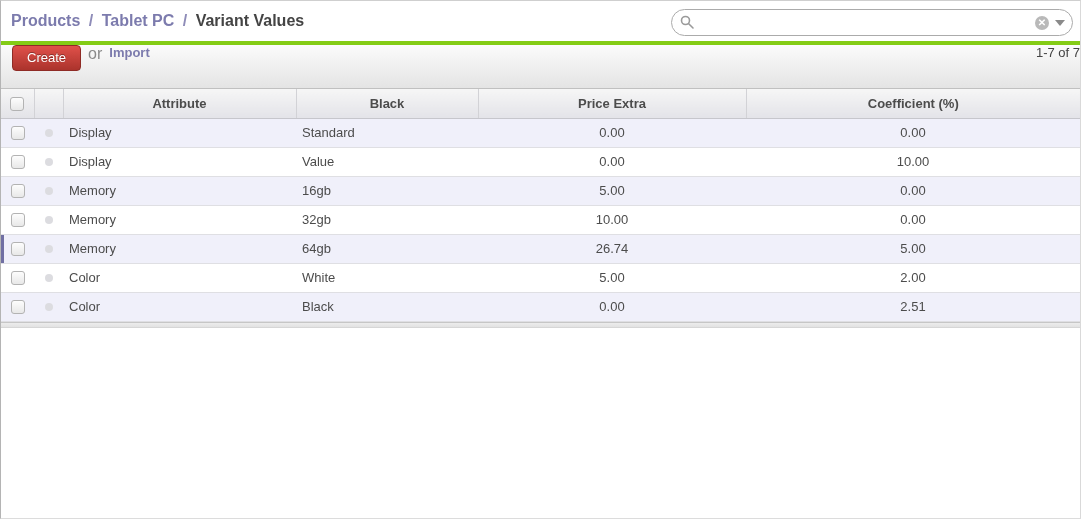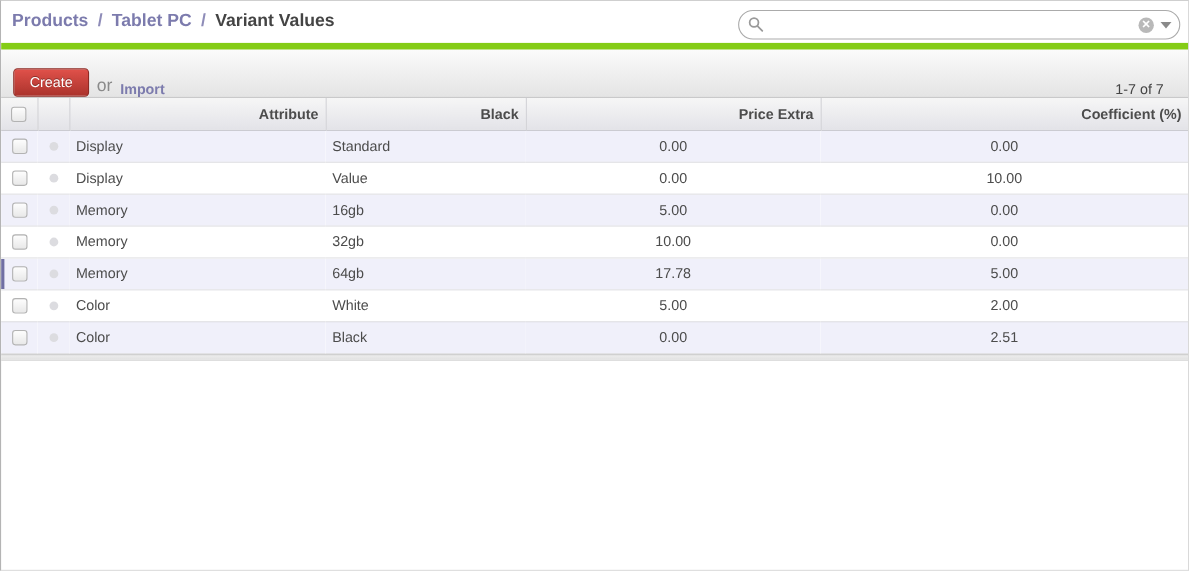--- a/index.html
+++ b/index.html
@@ -19,21 +19,21 @@
     border-bottom: 1px solid #dcdcdc;
     overflow: hidden;
     background: #fff;
   }
 
   
   .breadcrumb-bar {
     position: relative;
     height: 44px;
     background: #fff;
-    border-bottom: 6px solid #84cc16;
+    border-bottom: 4px solid #84cc16;
     display: flex;
     align-items: center;
     padding-left: 10px;
   }
   .breadcrumb { font-size: 16px; font-weight: bold; white-space: nowrap; }
   .breadcrumb a { color: #7c7bad; text-decoration: none; cursor: pointer; }
   .breadcrumb .sep { color: #8e8cb8; margin: 0 4px; }
   .breadcrumb .current { color: #444; }
 
   
@@ -77,56 +77,56 @@
     cursor: pointer;
     flex: 0 0 auto;
   }
 
   
   .toolbar {
     height: 44px;
     background: linear-gradient(#fbfbfb, #e4e4e4);
     border-bottom: 1px solid #c0c0c0;
     display: flex;
-    align-items: flex-end;
+    align-items: flex-start;
     padding-left: 11px;
   }
   .create-btn {
     font-family: "Liberation Sans", sans-serif;
     font-size: 13px;
     color: #fff;
     padding: 4px 14px 5px;
     background: linear-gradient(#e0514a, #ab332c);
     border: 1px solid #8f2b25;
     border-radius: 4px;
     text-shadow: 0 -1px 0 rgba(0,0,0,0.35);
     cursor: pointer;
   }
   .or-label { color: #8a8a8a; font-size: 16px; margin: 0 7px; }
   .import-link { color: #7c7bad; font-size: 13px; font-weight: bold; text-decoration: none; cursor: pointer; }
-  .pager { margin-left: auto; padding-right: 22px; font-size: 13px; color: #444; }
+  .pager { margin-left: auto; font-size: 13px; color: #444; }
 
   
   table.list {
     width: 100%;
     border-collapse: collapse;
     table-layout: fixed;
     font-size: 13px;
   }
   col.c-cb     { width: 33px; }
   col.c-handle { width: 29px; }
   col.c-attr   { width: 233px; }
   col.c-value  { width: 182px; }
   col.c-price  { width: 268px; }
   col.c-coef   { width: auto; }
 
   thead th {
     height: 29px;
     padding: 0 6px;
-    text-align: right;
+    text-align: center;
     font-weight: bold;
     color: #4c4c4c;
     background: linear-gradient(#f6f6f6, #e3e3e8);
     border-bottom: 1px solid #c6c6cc;
     border-left: 1px solid #d2d2d6;
     cursor: pointer;
   }
   thead th:first-child { border-left: none; }
   thead th.cb, tbody td.cb { text-align: center; padding: 0; cursor: default; }
 
@@ -274,21 +274,21 @@
   </tr>
         <tr class="odd focused">
     <td class="cb">
       <input type="checkbox" style="">
     </td>
     <td class="handle">
       <span class="dot"></span>
     </td>
     <td>Memory</td>
     <td>64gb</td>
-    <td class="num">17.78</td>
+    <td class="num">26.74</td>
     <td class="num">5.00</td>
   </tr>
         <tr>
     <td class="cb">
       <input type="checkbox" style="">
     </td>
     <td class="handle">
       <span class="dot"></span>
     </td>
     <td>Color</td>

